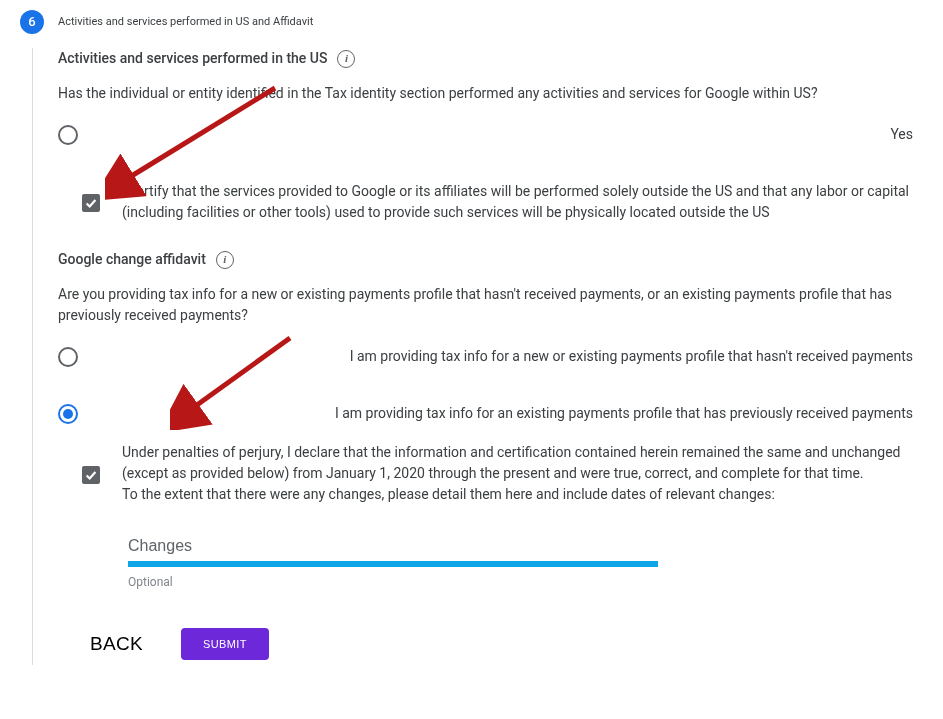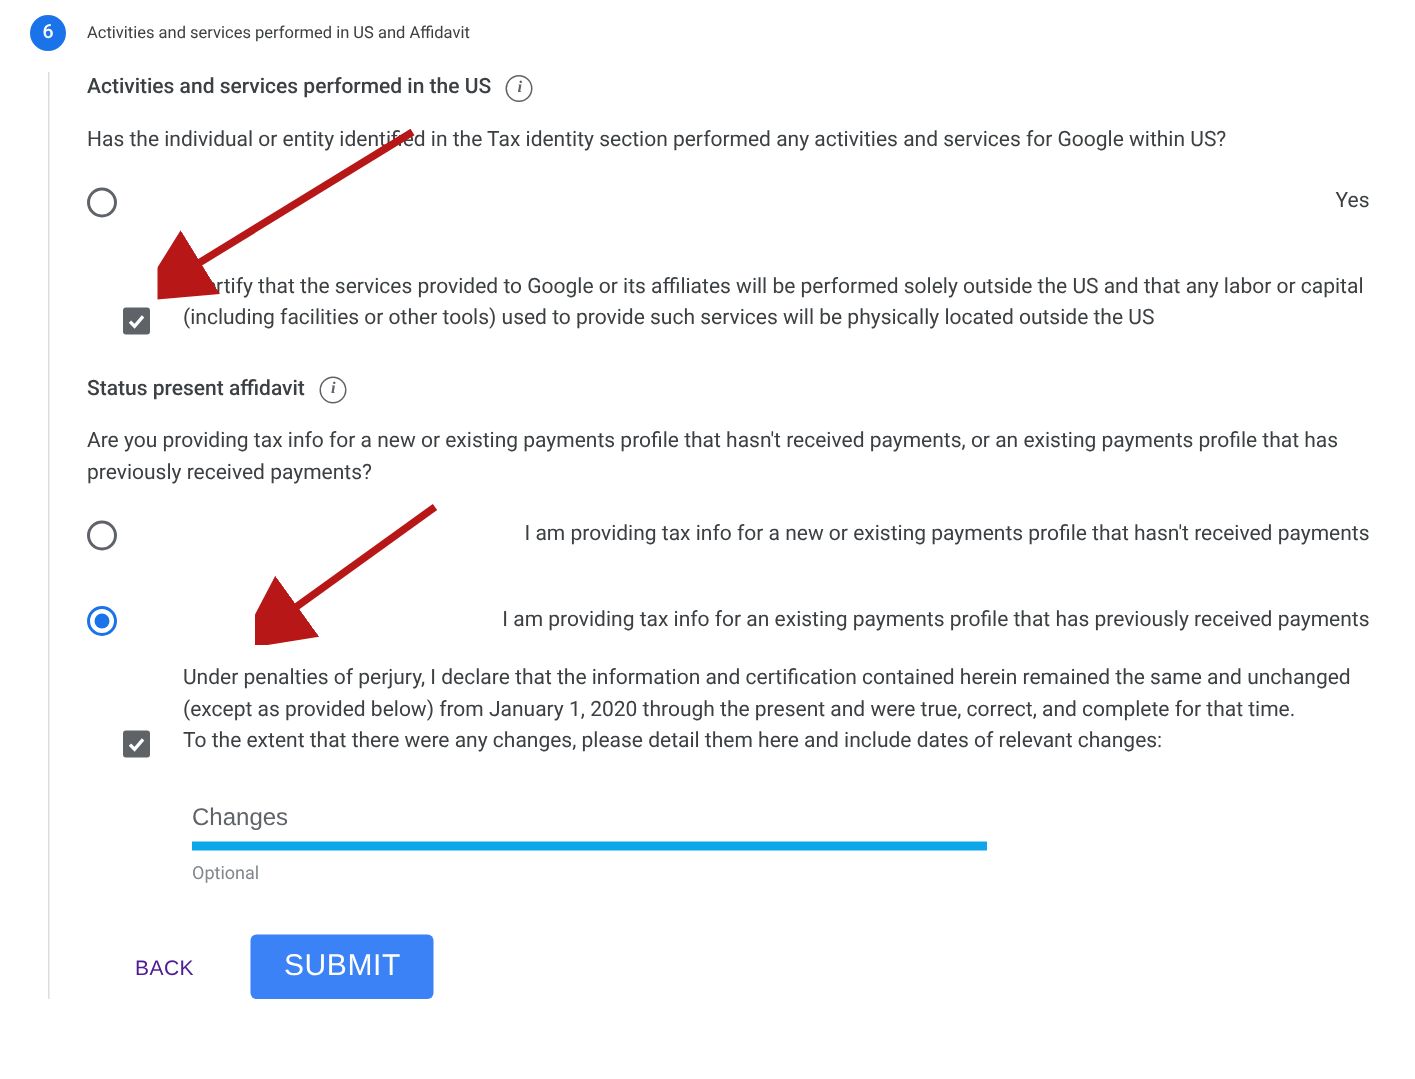--- a/index.html
+++ b/index.html
@@ -115,21 +115,21 @@
       border-radius: 50%;
       background: #1a73e8;
     }
     .radio-label {
       margin-left: 14px;
       color: #3c4043;
       font-size: 14px;
     }
     .nested-block {
       display: flex;
-      align-items: flex-end;
+      align-items: center;
       margin-left: 24px;
       margin-bottom: 26px;
     }
     .checkbox {
       width: 18px;
       height: 18px;
       background: #5f6368;
       border-radius: 2px;
       display: flex;
       align-items: center;
@@ -178,32 +178,32 @@
     .button-row {
       display: flex;
       align-items: center;
       gap: 30px;
       margin-top: 20px;
       margin-left: 24px;
     }
     .btn-text {
       background: none;
       border: none;
-      color: #4c1d95;
-      font-size: 14px;
+      color: #000000;
+      font-size: 19px;
       font-weight: 500;
       letter-spacing: 0.3px;
       padding: 10px 8px;
       cursor: pointer;
     }
     .btn-primary {
-      background: #3b82f6;
+      background: #6d28d9;
       color: #fff;
       border: none;
-      font-size: 20px;
+      font-size: 11px;
       font-weight: 500;
       letter-spacing: 0.4px;
       padding: 10px 22px;
       border-radius: 4px;
       cursor: pointer;
     }
     .arrow {
       position: absolute;
       pointer-events: none;
     }
@@ -237,21 +237,21 @@
       <div class="nested-block">
         <div class="checkbox">
           <svg viewBox="0 0 16 16">
               <path d="M3 8.5 L6.5 12 L13 4.5"></path>
             </svg>
         </div>
         <div class="nested-text">I certify that the services provided to Google or its affiliates will be performed solely outside the US and that any labor or capital (including facilities or other tools) used to provide such services will be physically located outside the US</div>
       </div>
 
       <div class="section-label">
-        <span>Status present affidavit</span>
+        <span>Google change affidavit</span>
         <span class="info-icon">i</span>
       </div>
 
       <div class="question">Are you providing tax info for a new or existing payments profile that hasn't received payments, or an existing payments profile that has previously received payments?</div>
 
       <div class="radio-row">
         <div class="radio-outer"></div>
         <div class="radio-label">I am providing tax info for a new or existing payments profile that hasn't received payments</div>
       </div>
 

